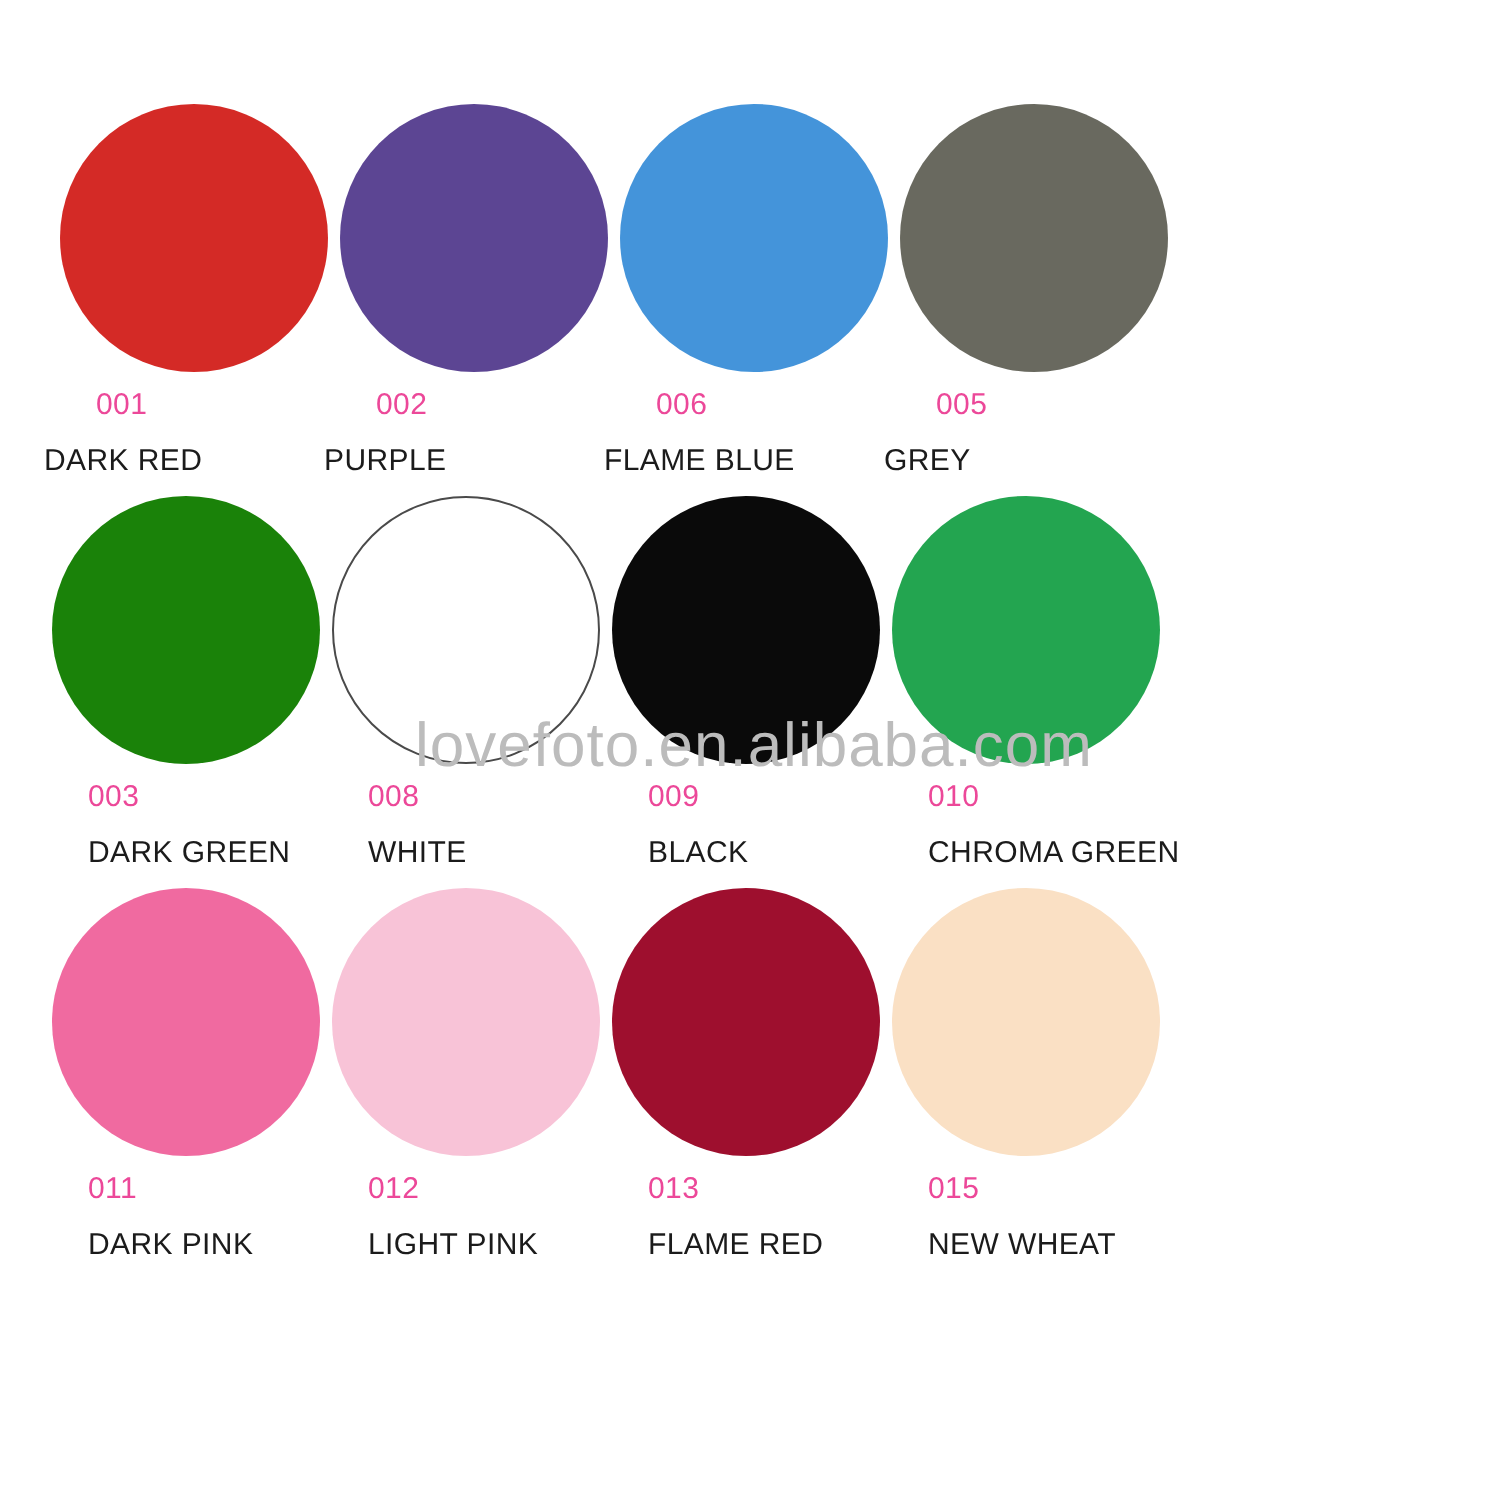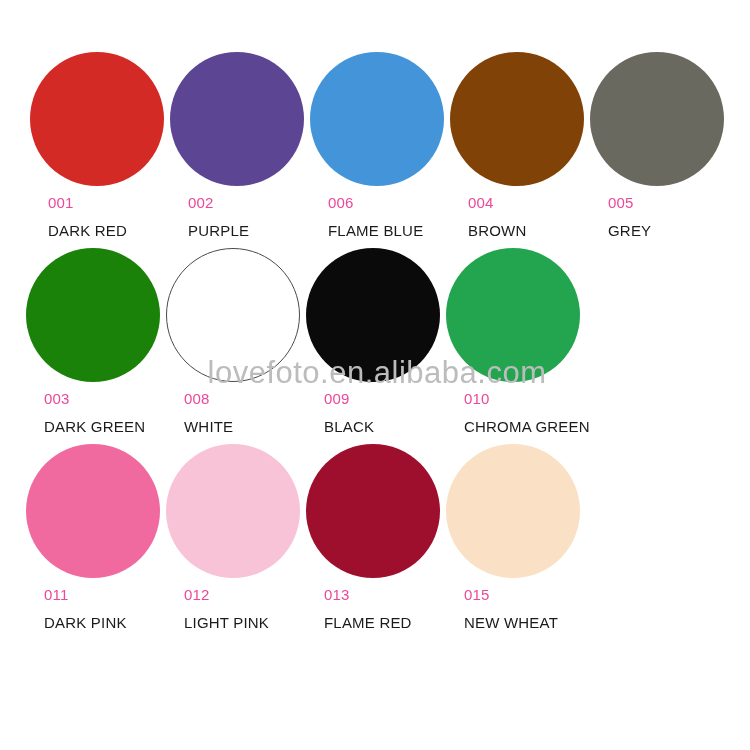--- a/index.html
+++ b/index.html
@@ -59,21 +59,20 @@
     margin-top: 9px;
     margin-left: 26px;
     line-height: 1;
     white-space: nowrap;
   }
   .swatch-name {
     font-size: 15px;
     color: #1b1b1b;
     letter-spacing: 0.2px;
     margin-top: 13px;
-    margin-left: 26px;
     line-height: 1;
     white-space: nowrap;
   }
   
   .swatch-row.row-2 .swatch-disc,
   .swatch-row.row-3 .swatch-disc {
     margin-left: 4px;
   }
   .swatch-row.row-2 .swatch-code,
   .swatch-row.row-2 .swatch-name,
@@ -109,25 +108,20 @@
     </div>
     <div class="swatch-cell">
       <div class="swatch-disc" style="background-color: rgb(92, 69, 147);"></div>
       <div class="swatch-code">002</div>
       <div class="swatch-name">PURPLE</div>
     </div>
     <div class="swatch-cell">
       <div class="swatch-disc" style="background-color: rgb(68, 148, 218);"></div>
       <div class="swatch-code">006</div>
       <div class="swatch-name">FLAME BLUE</div>
-    </div>
-    <div class="swatch-cell">
-      <div class="swatch-disc" style="background-color: rgb(128, 66, 6);"></div>
-      <div class="swatch-code">004</div>
-      <div class="swatch-name">BROWN</div>
     </div>
     <div class="swatch-cell">
       <div class="swatch-disc" style="background-color: rgb(105, 105, 95);"></div>
       <div class="swatch-code">005</div>
       <div class="swatch-name">GREY</div>
     </div>
   </div>
 
   <div class="swatch-row row-2">
     <div class="swatch-cell">

